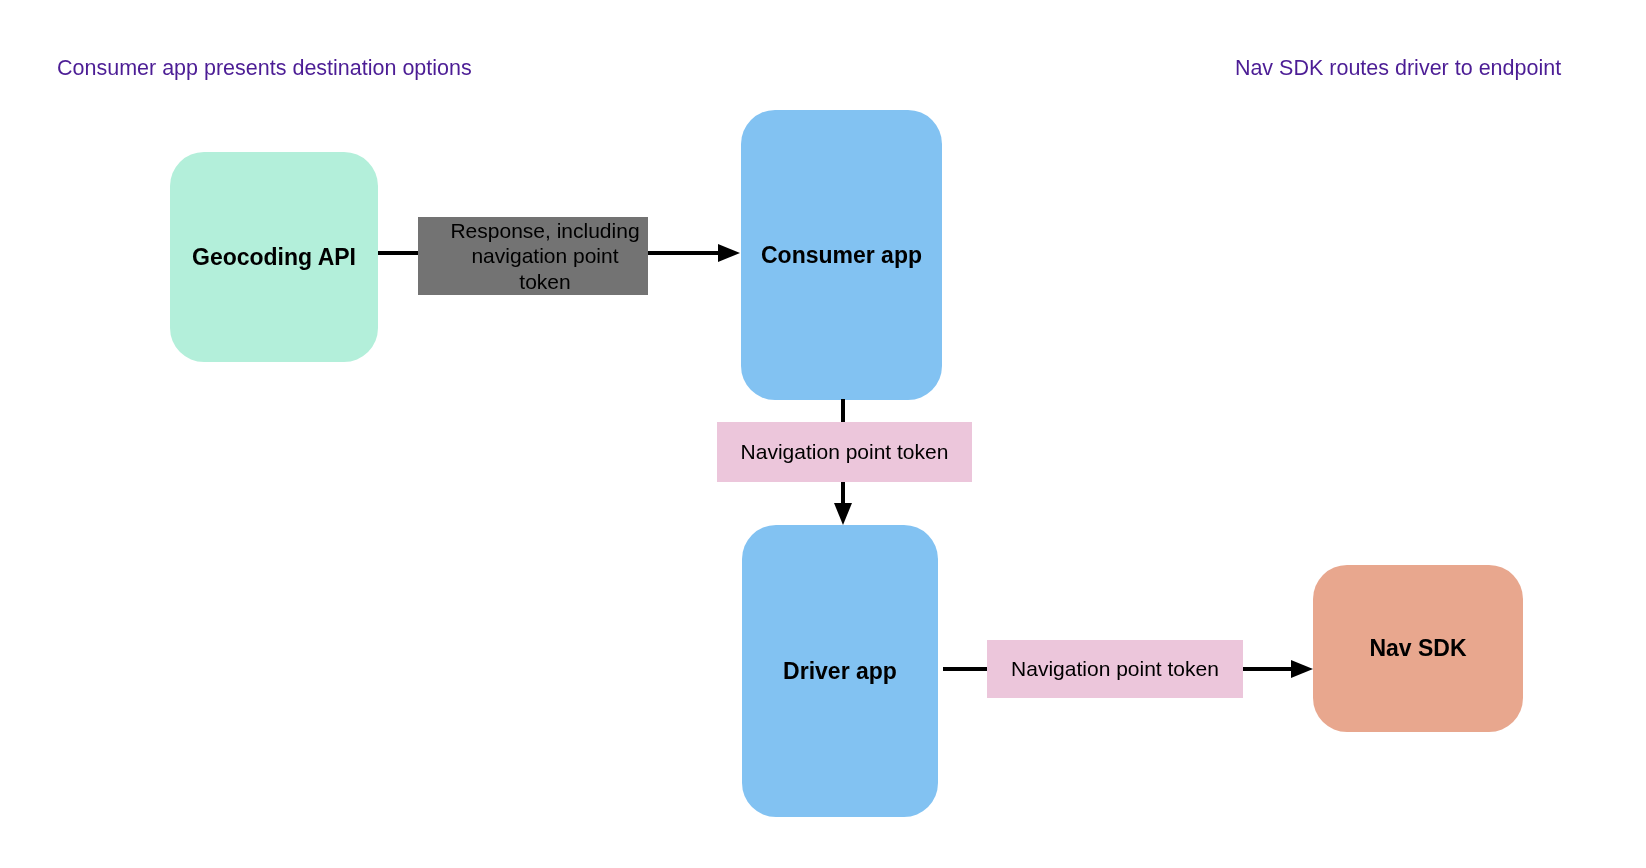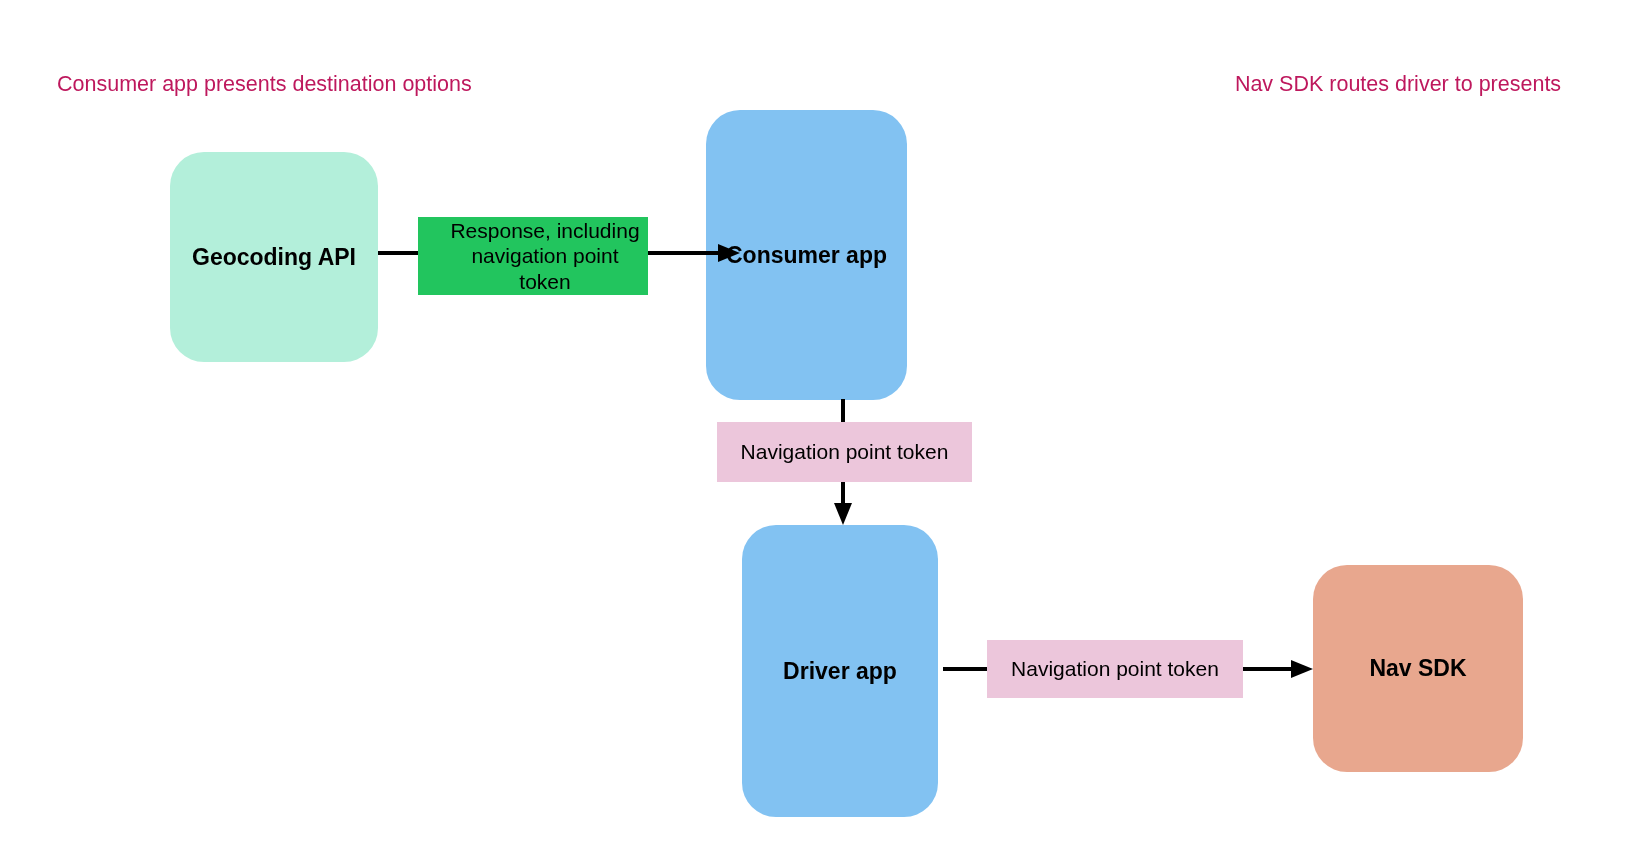--- a/index.html
+++ b/index.html
@@ -10,44 +10,44 @@
   .canvas {
     position: relative;
     width: 1646px;
     height: 868px;
     background: #ffffff;
     font-family: "Liberation Sans", sans-serif;
     overflow: hidden;
   }
   .col-header {
     position: absolute;
-    top: 72px;
+    top: 56px;
     font-size: 21.5px;
-    color: #be185d;
+    color: #4c1d95;
     white-space: nowrap;
   }
   .col-header.centered { transform: translateX(-50%); }
   #header-1 { left: 57px; }
   #header-2 { left: 845px; }
   #header-3 { left: 1398px; }
 
   .node {
     position: absolute;
     border-radius: 34px;
     display: flex;
     align-items: center;
     justify-content: center;
     font-weight: 700;
     font-size: 23px;
     color: #000000;
   }
   #node-geocoding { left: 170px; top: 152px; width: 208px; height: 210px; }
-  #node-consumer  { left: 706px; top: 110px; width: 201px; height: 290px; }
+  #node-consumer  { left: 741px; top: 110px; width: 201px; height: 290px; }
   #node-driver    { left: 742px; top: 525px; width: 196px; height: 292px; }
-  #node-navsdk    { left: 1313px; top: 565px; width: 210px; height: 207px; }
+  #node-navsdk    { left: 1313px; top: 565px; width: 210px; height: 167px; }
 
   .edge-label {
     position: absolute;
     display: flex;
     align-items: center;
     justify-content: center;
     text-align: center;
     font-size: 21px;
     line-height: 1.22;
     color: #000000;
@@ -83,39 +83,39 @@
   #arrowhead-1 { left: 718px; top: 244px; }
   #arrowhead-2 { left: 834px; top: 503px; }
   #arrowhead-3 { left: 1291px; top: 660px; }
 </style>
 </head>
 <body>
 
 <div class="canvas">
 
   <div class="col-header" id="header-1">Consumer app presents destination options</div>
-  <div class="col-header centered" id="header-3">Nav SDK routes driver to presents</div>
+  <div class="col-header centered" id="header-3">Nav SDK routes driver to endpoint</div>
 
   <div class="node" id="node-geocoding" style="background: rgb(179, 239, 218);">
     <span>Geocoding API</span>
   </div>
 
   <div class="node" id="node-consumer" style="background: rgb(130, 194, 242);">
     <span>Consumer app</span>
   </div>
 
   <div class="node" id="node-driver" style="background: rgb(130, 194, 242);">
     <span>Driver app</span>
   </div>
 
   <div class="node" id="node-navsdk" style="background: rgb(232, 167, 142);">
     <span>Nav SDK</span>
   </div>
 
-  <div class="edge-label" id="edge-label-1" style="background: #22c55e; padding-left: 28px;">Response, including navigation point token</div>
+  <div class="edge-label" id="edge-label-1" style="background: #737373; padding-left: 28px;">Response, including navigation point token</div>
 
   <div class="edge-label" id="edge-label-2" style="background: rgb(236, 198, 219);">Navigation point token</div>
 
   <div class="edge-label" id="edge-label-3" style="background: rgb(236, 198, 219);">Navigation point token</div>
 
   <div class="line h-line" id="line-1a"></div>
   <div class="line h-line" id="line-1b"></div>
   <div class="arrowhead right" id="arrowhead-1"></div>
 
   <div class="line v-line" id="line-2a"></div>

